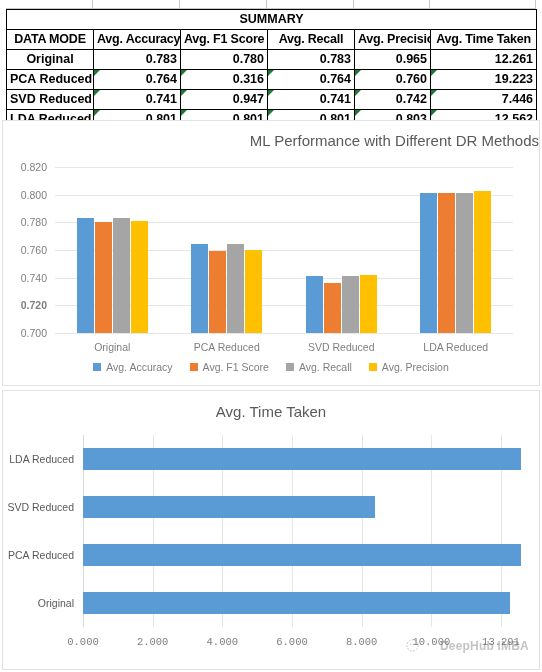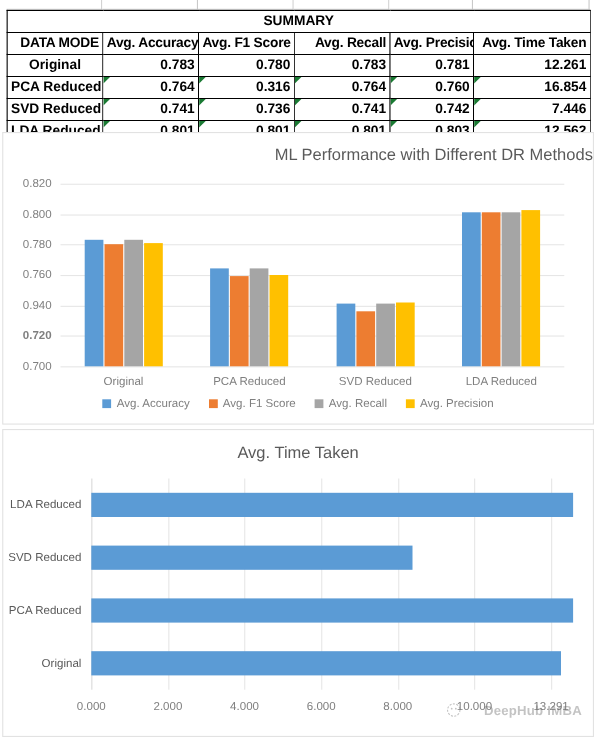--- a/index.html
+++ b/index.html
@@ -36,21 +36,21 @@
     font-weight:bold;
     color:#000;
     padding:0 3px;
     white-space:nowrap;
     overflow:hidden;
     position:relative;
     background:#fff;
     line-height:19px;
   }
   td.title-cell { text-align:center; font-weight:normal; font-size:12.5px; border-left:1px solid #000;}
-  td.hdr { text-align:right; font-size:12px; font-weight:bold; letter-spacing:-0.2px;}
+  td.hdr { text-align:center; font-size:12px; font-weight:bold; letter-spacing:-0.2px;}
   td.mode { text-align:center; font-weight:bold; font-size:12.5px; }
   td.num  { text-align:right; font-weight:normal; font-size:12.5px; padding-right:5px;}
   td.num.flag::before {
     content:"";
     position:absolute; left:0; top:0;
     width:0; height:0;
     border-top:6px solid #1a7a33;
     border-right:6px solid transparent;
   }
 
@@ -115,21 +115,21 @@
     background:#5B9BD5;
   }
   .ycat2 {
     position:absolute; right:100%; margin-right:9px;
     transform:translateY(-50%);
     font-size:10.5px; color:#595959; white-space:nowrap;
   }
   .xtick2 {
     position:absolute; top:100%; margin-top:9px;
     transform:translateX(-50%);
-    font-size:10.5px; color:#7f7f7f; white-space:nowrap;
+    font-size:10.5px; color:#7f7f7f; white-space:nowrap;font-family:Liberation Mono, monospace;
   }
 
   
   .watermark {
     position:absolute; right:10px; bottom:16px;
     display:flex; align-items:center; gap:20px;
     opacity:0.40;
     pointer-events:none;
   }
   .wm-logo { width:15px; height:15px; display:block; }
@@ -171,35 +171,35 @@
             <td class="hdr">Avg. F1 Score</td>
             <td class="hdr">Avg. Recall</td>
             <td class="hdr">Avg. Precision</td>
             <td class="hdr">Avg. Time Taken</td>
           </tr>
           <tr>
             <td class="mode">Original</td>
             <td class="num">0.783</td>
             <td class="num">0.780</td>
             <td class="num">0.783</td>
-            <td class="num">0.781</td>
+            <td class="num">0.965</td>
             <td class="num">12.261</td>
           </tr>
           <tr>
             <td class="mode">PCA Reduced</td>
             <td class="num flag">0.764</td>
             <td class="num flag">0.316</td>
             <td class="num flag">0.764</td>
             <td class="num flag">0.760</td>
-            <td class="num flag">16.854</td>
+            <td class="num flag">19.223</td>
           </tr>
           <tr>
             <td class="mode">SVD Reduced</td>
             <td class="num flag">0.741</td>
-            <td class="num flag">0.736</td>
+            <td class="num flag">0.947</td>
             <td class="num flag">0.741</td>
             <td class="num flag">0.742</td>
             <td class="num flag">7.446</td>
           </tr>
           <tr>
             <td class="mode">LDA Reduced</td>
             <td class="num flag">0.801</td>
             <td class="num flag">0.801</td>
             <td class="num flag">0.801</td>
             <td class="num flag">0.803</td>
@@ -214,21 +214,21 @@
     <div class="plot1" id="plot1">
         <div class="gridline" style="top: 0px; background: rgb(230, 230, 230);"></div>
         <div class="ytick" style="top: 0px;">0.820</div>
         <div class="gridline" style="top: 27.6667px; background: rgb(230, 230, 230);"></div>
         <div class="ytick" style="top: 27.6667px;">0.800</div>
         <div class="gridline" style="top: 55.3333px; background: rgb(230, 230, 230);"></div>
         <div class="ytick" style="top: 55.3333px;">0.780</div>
         <div class="gridline" style="top: 83px; background: rgb(230, 230, 230);"></div>
         <div class="ytick" style="top: 83px;">0.760</div>
         <div class="gridline" style="top: 110.667px; background: rgb(230, 230, 230);"></div>
-        <div class="ytick" style="top: 110.667px;">0.940</div>
+        <div class="ytick" style="top: 110.667px;">0.740</div>
         <div class="gridline" style="top: 138.333px; background: rgb(230, 230, 230);"></div>
         <div class="ytick" style="top: 138.333px; font-weight: bold;">0.720</div>
         <div class="gridline" style="top: 166px; background: rgb(230, 230, 230);"></div>
         <div class="ytick" style="top: 166px;">0.700</div>
         <div class="group" style="left: 0px; width: 114.5px;">
           <div class="bar" title="Avg. Accuracy: 0.783" style="height: 114.817px; background: rgb(91, 155, 213);"></div>
           <div class="bar" title="Avg. F1 Score: 0.78" style="height: 110.667px; background: rgb(237, 125, 49);"></div>
           <div class="bar" title="Avg. Recall: 0.783" style="height: 114.817px; background: rgb(165, 165, 165);"></div>
           <div class="bar" title="Avg. Precision: 0.781" style="height: 112.05px; background: rgb(255, 192, 0);"></div>
           <div class="xcat">Original</div>

